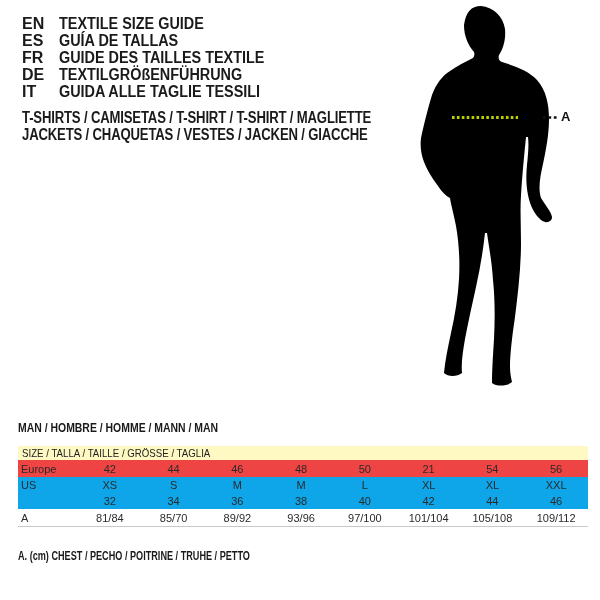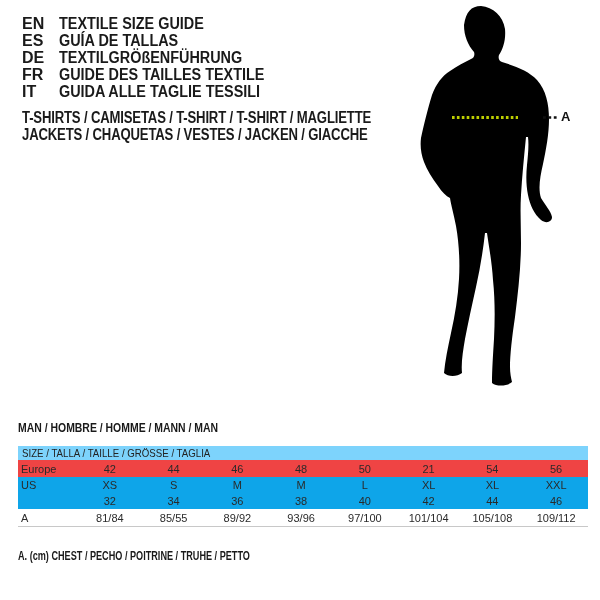--- a/index.html
+++ b/index.html
@@ -19,21 +19,21 @@
   .figure-wrap{position:absolute;left:395px;top:0;width:205px;height:410px;}
   .figure-wrap svg{display:block;width:100%;height:100%;}
   .measure-label{position:absolute;left:561px;top:109px;font-size:13px;font-weight:bold;color:#111;}
   
   .section-title{position:absolute;left:18px;top:421px;font-weight:bold;font-size:12px;}
   .section-title span,.footnote span{white-space:nowrap;display:inline-block;transform:scaleX(0.87);transform-origin:0 50%;}
   .footnote{position:absolute;left:18px;top:549px;font-weight:bold;font-size:12px;}
   .footnote span{transform:scaleX(0.76);}
   
   .size-table{position:absolute;left:18px;top:446px;width:570px;font-size:11px;color:#2a2a2a;}
-  .t-header{height:14px;background:#7dd3fc;display:flex;align-items:center;padding-left:4px;box-sizing:border-box;color:#222;}
+  .t-header{height:14px;background:#fef9c3;display:flex;align-items:center;padding-left:4px;box-sizing:border-box;color:#222;}
   .t-header span{white-space:nowrap;display:inline-block;transform:scaleX(0.88);transform-origin:0 50%;}
   .t-row{display:flex;align-items:center;}
   .t-row .label{flex:0 0 60px;width:60px;padding-left:3px;box-sizing:border-box;}
   .t-row .cell{flex:1;text-align:center;}
   .row-europe{height:17px;background:#ef4444;}
   .t-band{background:#0ea5e9;}
   .row-us{height:16px;}
   .row-num{height:16px;}
   .row-a{height:17px;background:#ffffff;border-bottom:1px solid #c8c8c8;}
 </style>
@@ -45,26 +45,26 @@
   <div class="lang-block">
     <div class="lang-row">
       <span class="lang-code">EN</span>
       <span class="lang-label">TEXTILE SIZE GUIDE</span>
     </div>
     <div class="lang-row">
       <span class="lang-code">ES</span>
       <span class="lang-label">GUÍA DE TALLAS</span>
     </div>
     <div class="lang-row">
+      <span class="lang-code">FR</span>
+      <span class="lang-label">GUIDE DES TAILLES TEXTILE</span>
+    </div>
+    <div class="lang-row">
       <span class="lang-code">DE</span>
       <span class="lang-label">TEXTILGRÖßENFÜHRUNG</span>
-    </div>
-    <div class="lang-row">
-      <span class="lang-code">FR</span>
-      <span class="lang-label">GUIDE DES TAILLES TEXTILE</span>
     </div>
     <div class="lang-row">
       <span class="lang-code">IT</span>
       <span class="lang-label">GUIDA ALLE TAGLIE TESSILI</span>
     </div>
   </div>
 
   <div class="categories">
     <span class="cat-line">T-SHIRTS / CAMISETAS / T-SHIRT / T-SHIRT / MAGLIETTE</span>
     <span class="cat-line">JACKETS / CHAQUETAS / VESTES / JACKEN / GIACCHE</span>
@@ -132,21 +132,21 @@
         <span class="cell">38</span>
         <span class="cell">40</span>
         <span class="cell">42</span>
         <span class="cell">44</span>
         <span class="cell">46</span>
       </div>
     </div>
     <div class="t-row row-a">
       <span class="label">A</span>
       <span class="cell">81/84</span>
-      <span class="cell">85/55</span>
+      <span class="cell">85/70</span>
       <span class="cell">89/92</span>
       <span class="cell">93/96</span>
       <span class="cell">97/100</span>
       <span class="cell">101/104</span>
       <span class="cell">105/108</span>
       <span class="cell">109/112</span>
     </div>
   </div>
 
   <div class="footnote">

